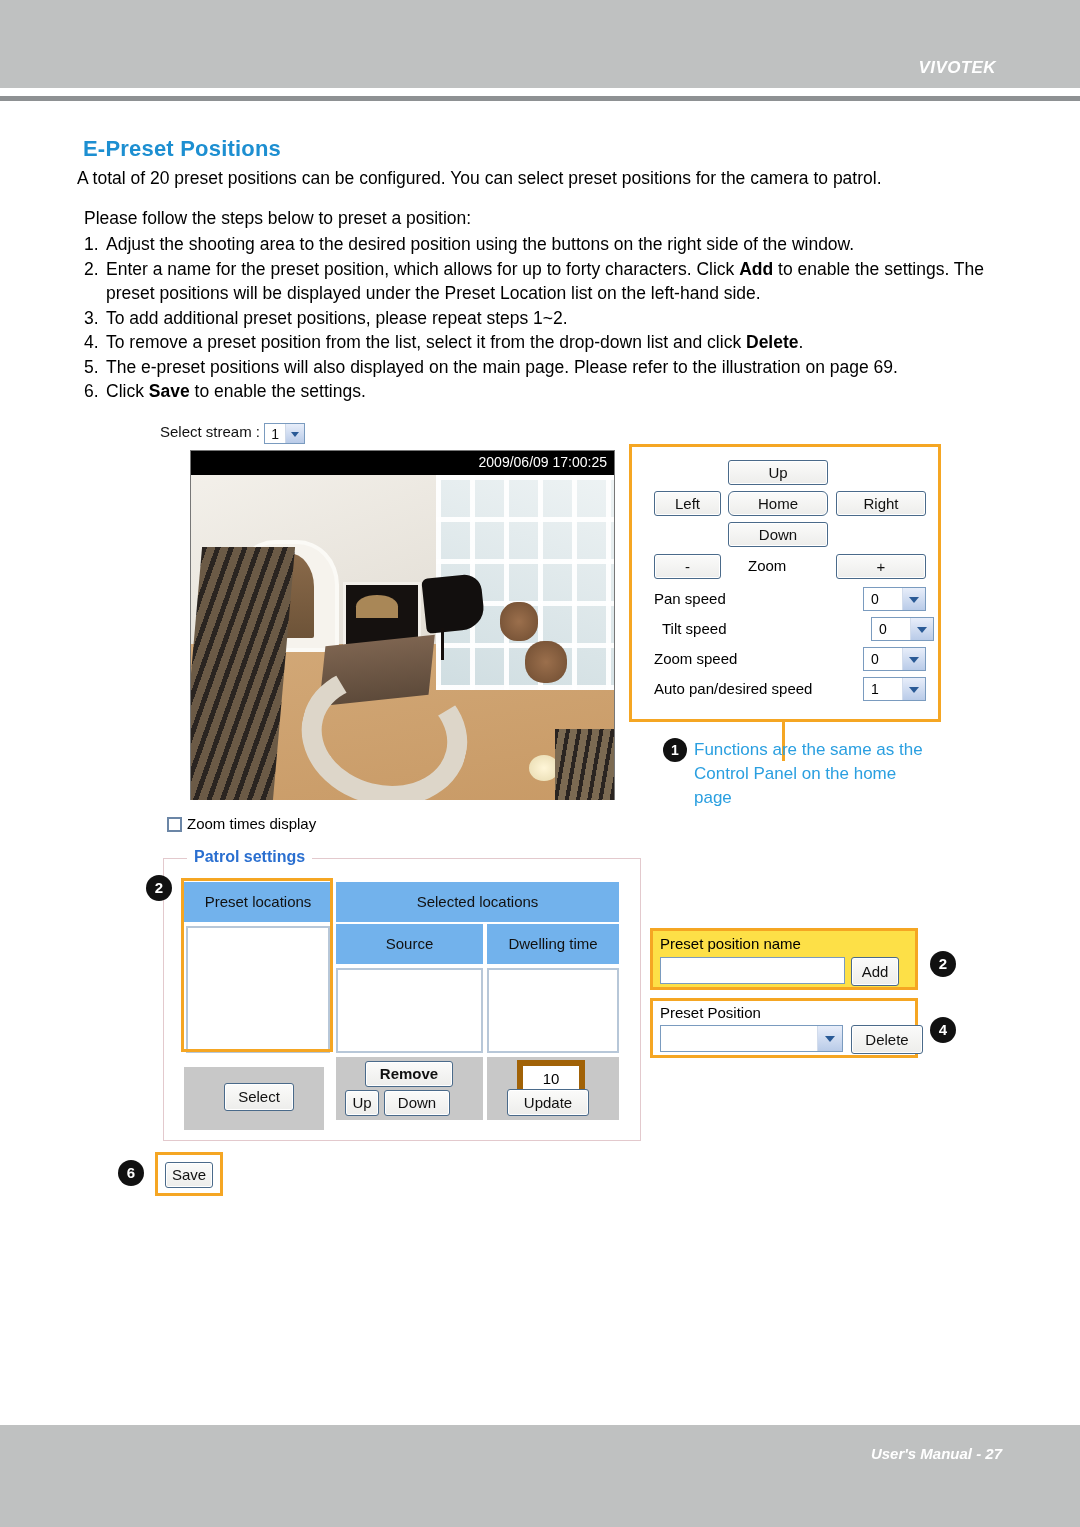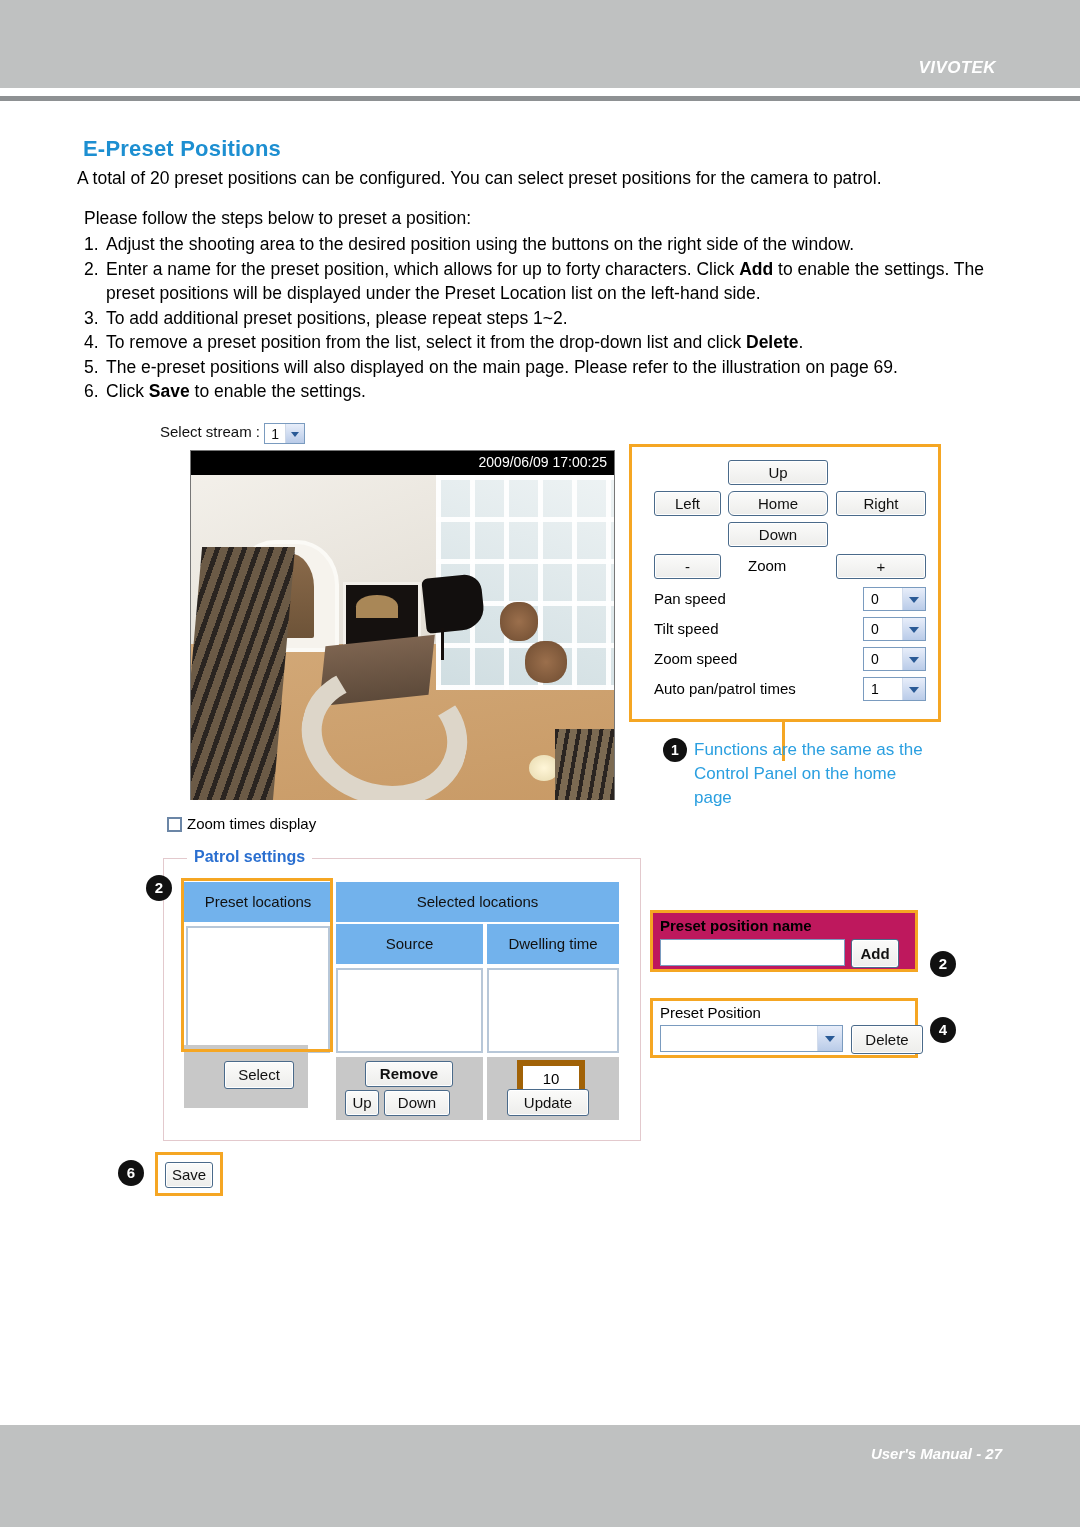--- a/index.html
+++ b/index.html
@@ -208,42 +208,42 @@
   .th-selected{left:152px;top:0;width:283px;height:40px;line-height:40px;}
   .th-source{left:152px;top:42px;width:147px;height:40px;line-height:40px;}
   .th-dwell{left:303px;top:42px;width:132px;height:40px;line-height:40px;}
   .listbox{
     position:absolute;border:2px solid #b7c7d8;background:#fff;box-sizing:border-box;
   }
   .lb-preset{left:2px;top:44px;width:144px;height:127px;}
   .lb-source{left:152px;top:86px;width:147px;height:85px;}
   .lb-dwell{left:303px;top:86px;width:132px;height:85px;}
   .actionbar{position:absolute;background:#c8c8c8;box-sizing:border-box;}
-  .ab-1{left:0;top:163px;width:124px;height:63px;}
+  .ab-1{left:0;top:185px;width:140px;height:63px;}
   .ab-2{left:152px;top:175px;width:147px;height:63px;}
   .ab-3{left:303px;top:175px;width:132px;height:63px;}
   .btn-select{position:absolute;left:40px;top:16px;width:70px;height:28px;line-height:26px;}
   .btn-remove{position:absolute;left:29px;top:4px;width:88px;height:26px;line-height:24px;font-weight:bold;}
   .btn-up{position:absolute;left:9px;top:33px;width:34px;height:26px;line-height:24px;}
   .btn-down{position:absolute;left:48px;top:33px;width:66px;height:26px;line-height:24px;}
   .dwell-val{
     position:absolute;left:30px;top:3px;width:56px;height:26px;line-height:26px;
     background:#fff;border:6px solid #a16207;font-size:15px;text-align:center;
   }
   .btn-update{position:absolute;left:20px;top:32px;width:82px;height:27px;line-height:25px;}
   .b2-left{position:absolute;left:146px;top:475px;}
   .hl-preset{
     position:absolute;left:181px;top:478px;width:152px;height:174px;
     border:3px solid #f5a623;box-sizing:border-box;pointer-events:none;
   }
 
   
   .presetname{
-    position:absolute;left:650px;top:510px;width:268px;height:62px;
-    border:3px solid #f5a623;background:#be185d;box-sizing:border-box;font-weight:bold;
+    position:absolute;left:650px;top:528px;width:268px;height:62px;
+    border:3px solid #f5a623;background:#fde047;box-sizing:border-box;
   }
   .presetpos{
     position:absolute;left:650px;top:598px;width:268px;height:60px;
     border:3px solid #f5a623;background:#fff;box-sizing:border-box;
   }
   .pn-label{position:absolute;left:7px;top:4px;font-size:15px;}
   .pn-input{
     position:absolute;left:7px;top:26px;width:185px;height:27px;
     border:1px solid #7a9bbf;background:#fff;box-sizing:border-box;
   }
@@ -339,30 +339,30 @@
     <div class="btn ctl-right">Right</div>
     <div class="btn ctl-down">Down</div>
     <div class="btn ctl-minus">-</div>
     <div class="ctl-zoomlbl">Zoom</div>
     <div class="btn ctl-plus">+</div>
     <div id="speed-rows">
         <div class="speedrow" style="top: 140px;">
           <span class="lbl">Pan speed</span>
           <div class="speedsel"><span>0</span><span class="arrow"></span></div>
         </div>
-        <div class="speedrow" style="top: 170px;">
+        <div class="speedrow" style="top: 170px; margin-left: 8px;">
           <span class="lbl">Tilt speed</span>
           <div class="speedsel"><span>0</span><span class="arrow"></span></div>
         </div>
         <div class="speedrow" style="top: 200px;">
           <span class="lbl">Zoom speed</span>
           <div class="speedsel"><span>0</span><span class="arrow"></span></div>
         </div>
         <div class="speedrow" style="top: 230px;">
-          <span class="lbl">Auto pan/patrol times</span>
+          <span class="lbl">Auto pan/desired speed</span>
           <div class="speedsel"><span>1</span><span class="arrow"></span></div>
         </div>
       </div>
   </div>
   <div class="ctl-connector"></div>
 
   <div class="badge b1">1</div>
   <div class="callout1">Functions are the same as the Control Panel on the home page</div>
 
   <div class="fieldset"></div>

